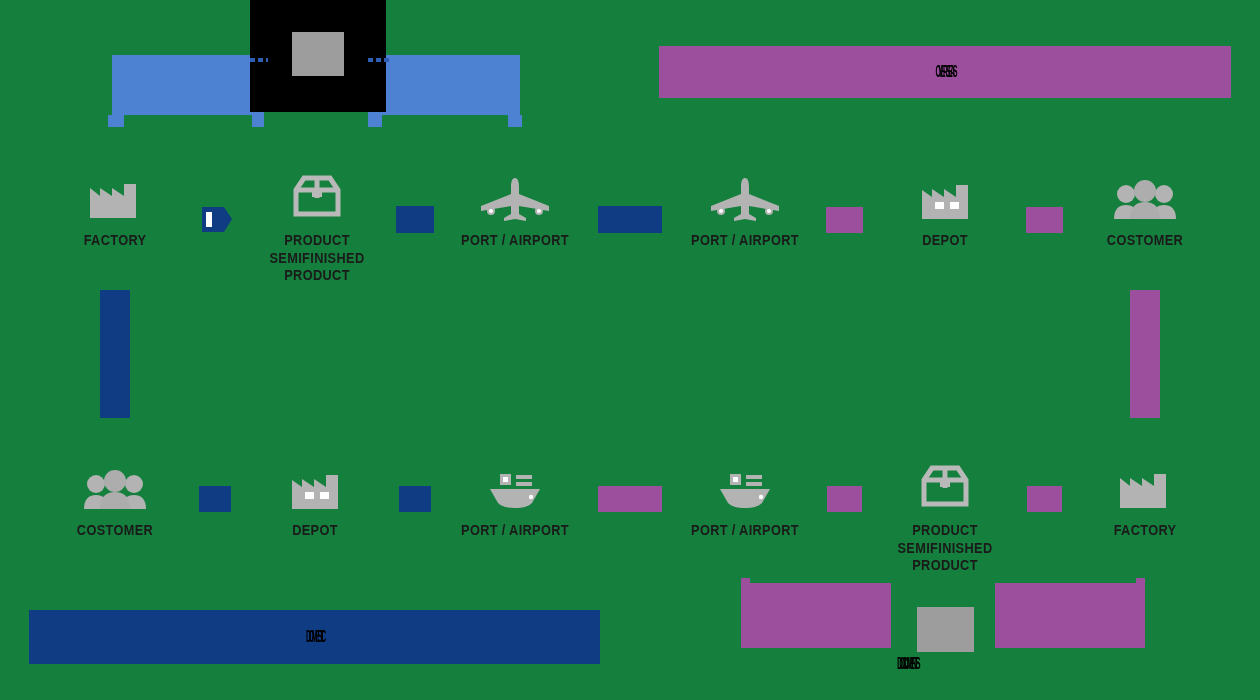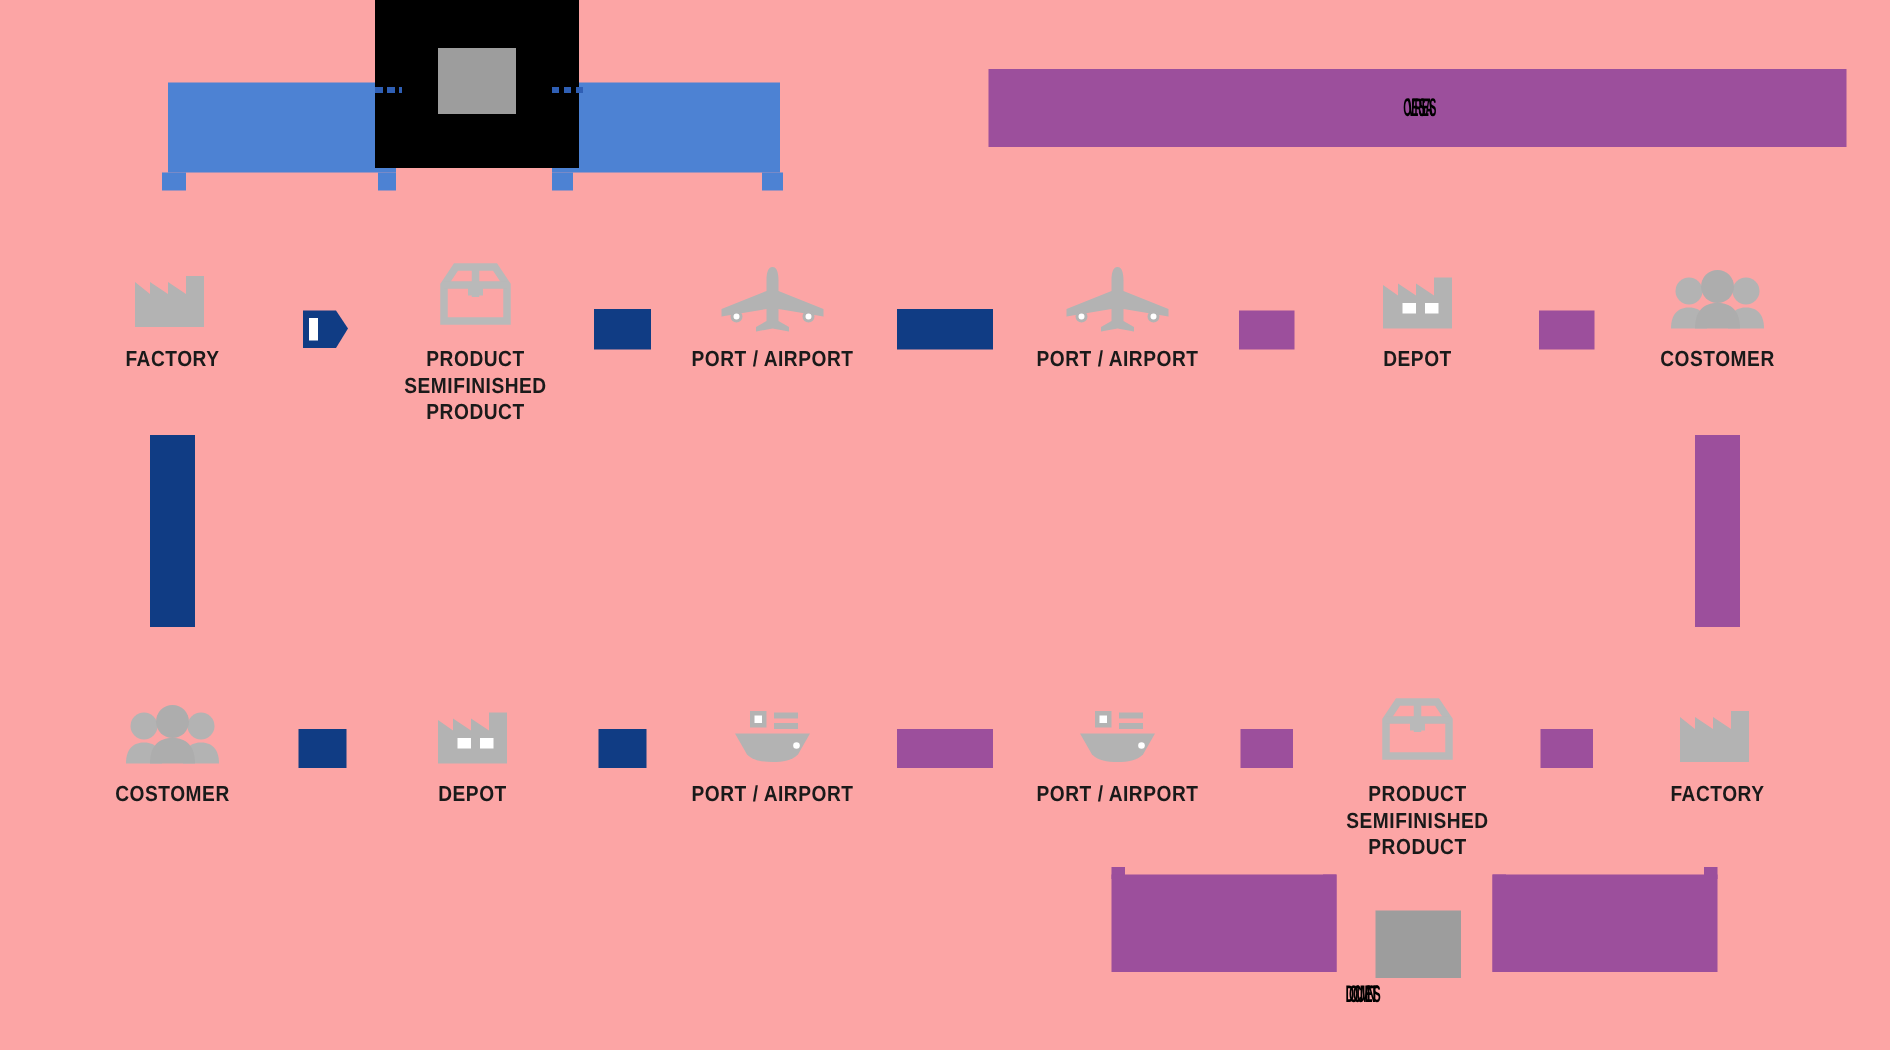--- a/index.html
+++ b/index.html
@@ -2,21 +2,21 @@
 <html><head>
 <meta charset="utf-8">
 <style>
   * { box-sizing: border-box; margin: 0; padding: 0; }
   html, body {
     width: 1260px; height: 700px;
     background: #ffffff;
     font-family: "Liberation Sans", sans-serif;
     overflow: hidden;
   }
-  #stage { position: relative; width: 1260px; height: 700px; background: #fca5a5; }
+  #stage { position: relative; width: 1260px; height: 700px; background: #15803d; }
 
   
   .banner {
     position: absolute;
     display: flex; align-items: center; justify-content: center;
   }
   .banner-label {
     color: #000000;
     font-weight: bold;
     font-size: 17px;
@@ -290,20 +290,23 @@
 
   <div class="node" style="left:1070px; top:450px;">
     <div class="icon">
       <svg class="ic" width="54" height="48" viewBox="0 0 54 48" aria-hidden="true">
         <path class="gray" d="M2 14 L12 22 L12 14 L24 22 L24 14 L36 22 L36 10 L48 10 L48 44 L2 44 Z"></path>
       </svg>
     </div>
     <div class="label">FACTORY</div>
   </div>
 
+  <div class="banner domestic-banner">
+    <span class="banner-label">DOMESTIC</span>
+  </div>
 
   <div class="pb-tab-a"></div>
   <div class="pb-left"></div>
   <div class="pb-tab-b"></div>
   <div class="pb-tab-c"></div>
   <div class="pb-right"></div>
   <div class="pb-tab-d"></div>
   <div class="pb-gray"></div>
   <div class="pb-label">DOCUMENTS</div>
 

